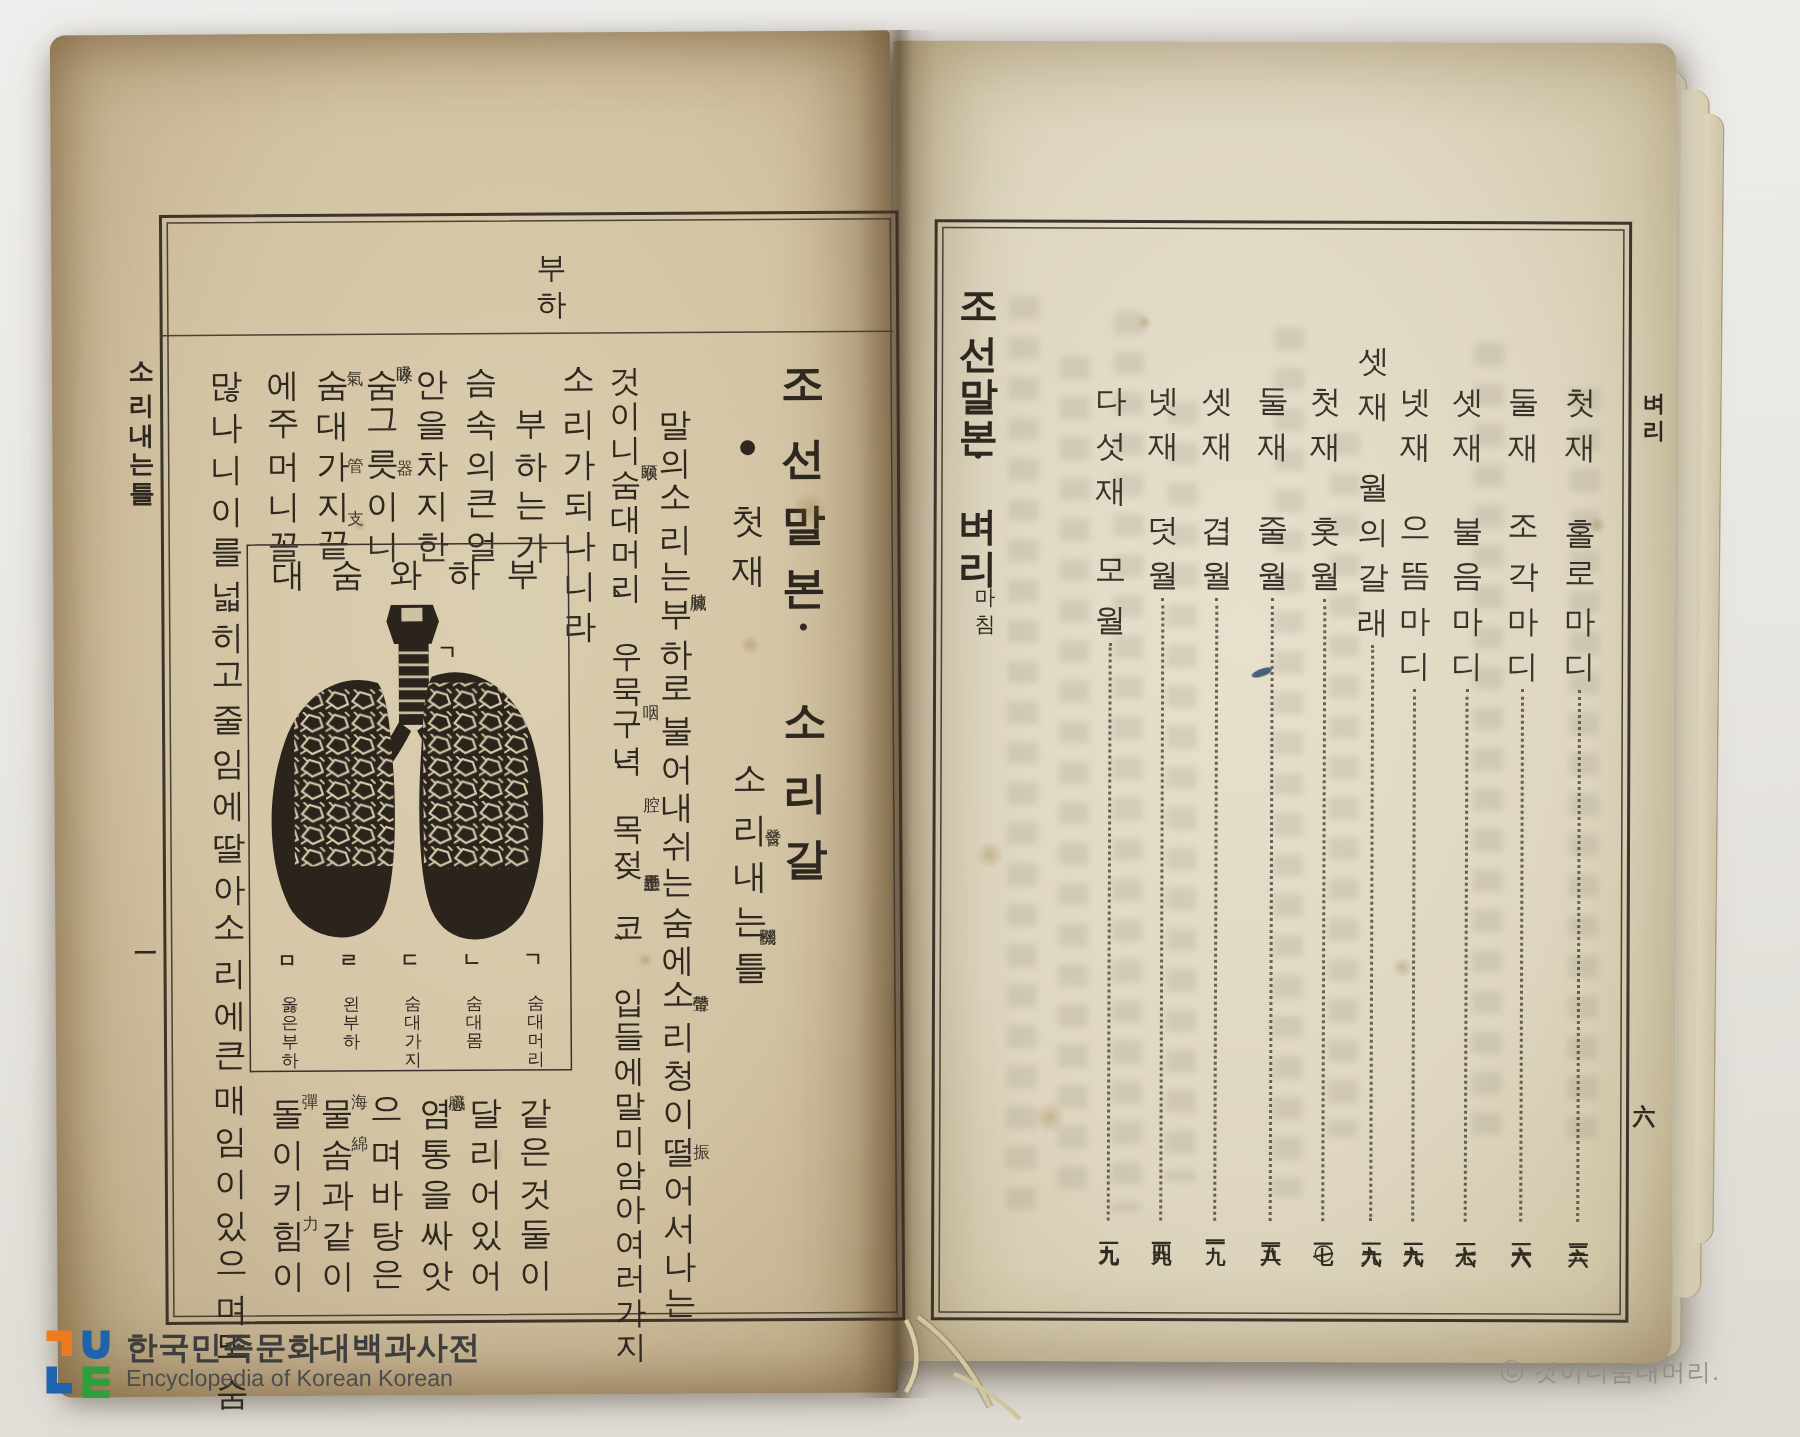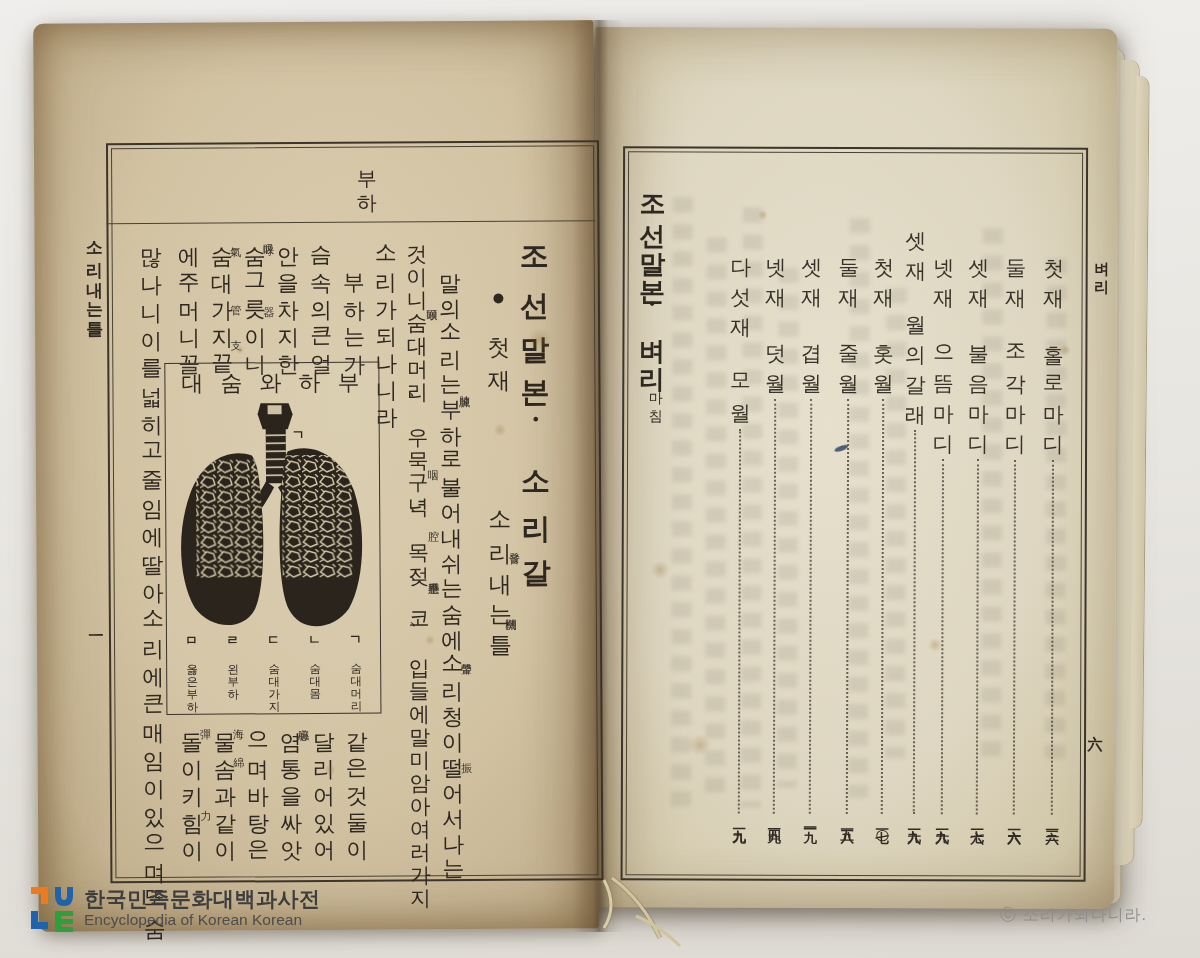--- a/index.html
+++ b/index.html
@@ -343,14 +343,14 @@
       <path d="M3,3 h17 v17 h-7 v-10 h-10 z" fill="#ee7a1e"></path>
       <path d="M27,3 h6 v9 q0,4 3,4 t3,-4 v-9 h6 v9 q0,10 -9,10 t-9,-10 z" fill="#1f63ac"></path>
       <path d="M3,27 h7 v11 h10 v7 h-17 z" fill="#1f63ac"></path>
       <path d="M27,27 h18 v5 h-12 v3 h12 v5 h-12 v3 h12 v5 h-18 z" fill="#2f9e3c"></path>
     </svg>
     <div class="credit-text">
       <div class="credit-title">한국민족문화대백과사전</div>
       <div class="credit-sub">Encyclopedia of Korean Korean</div>
     </div>
   </div>
-  <div class="credit-right">ⓒ 소리가되나니라.</div>
+  <div class="credit-right">ⓒ 것이니숨대머리.</div>
 </div>
 
 </body></html>

